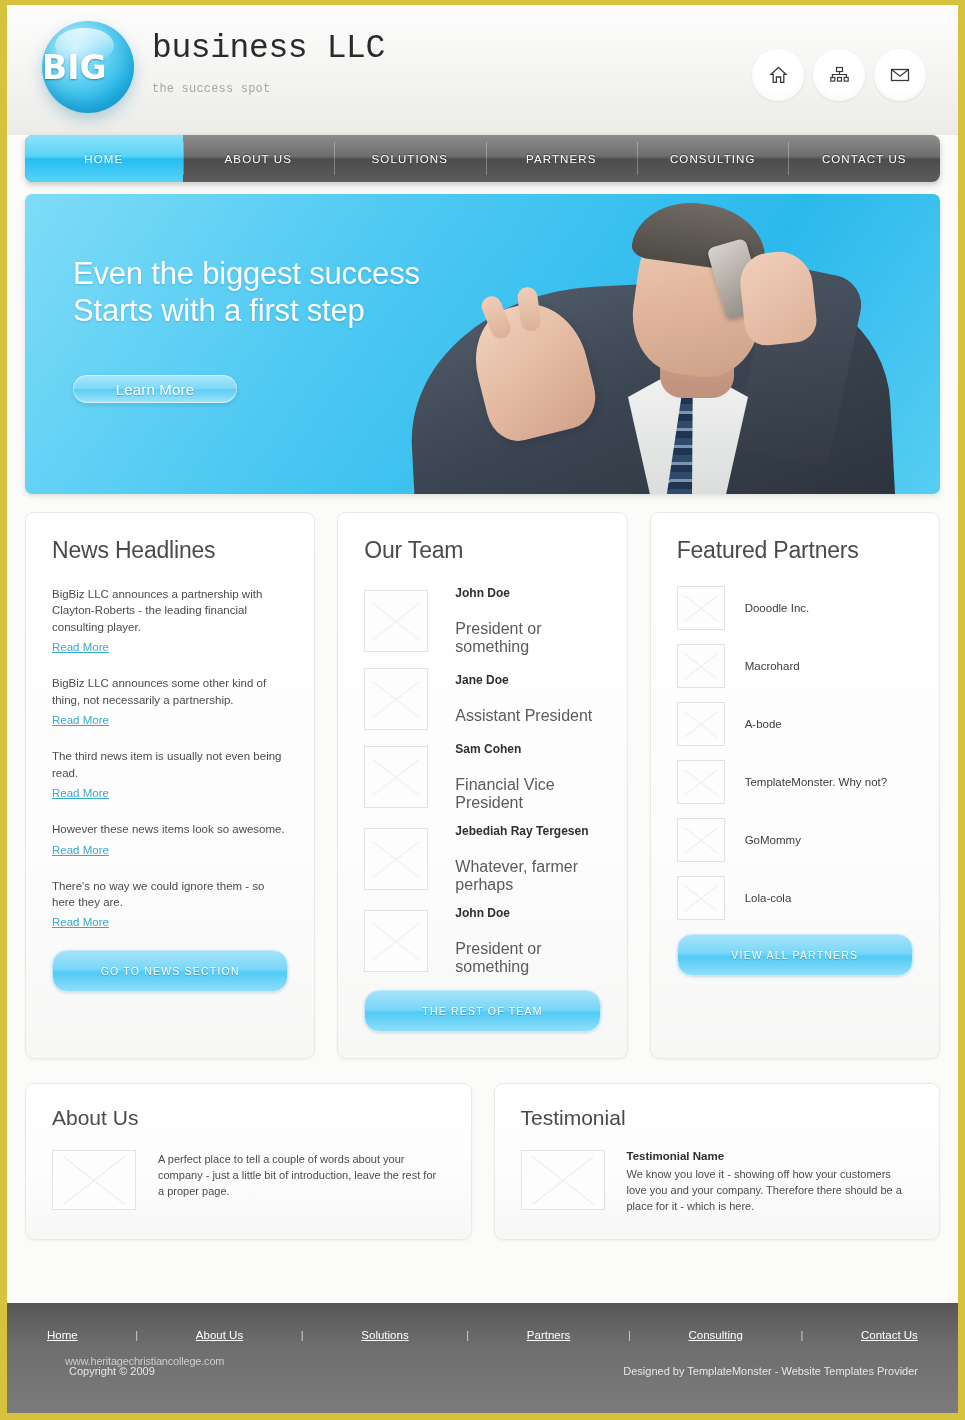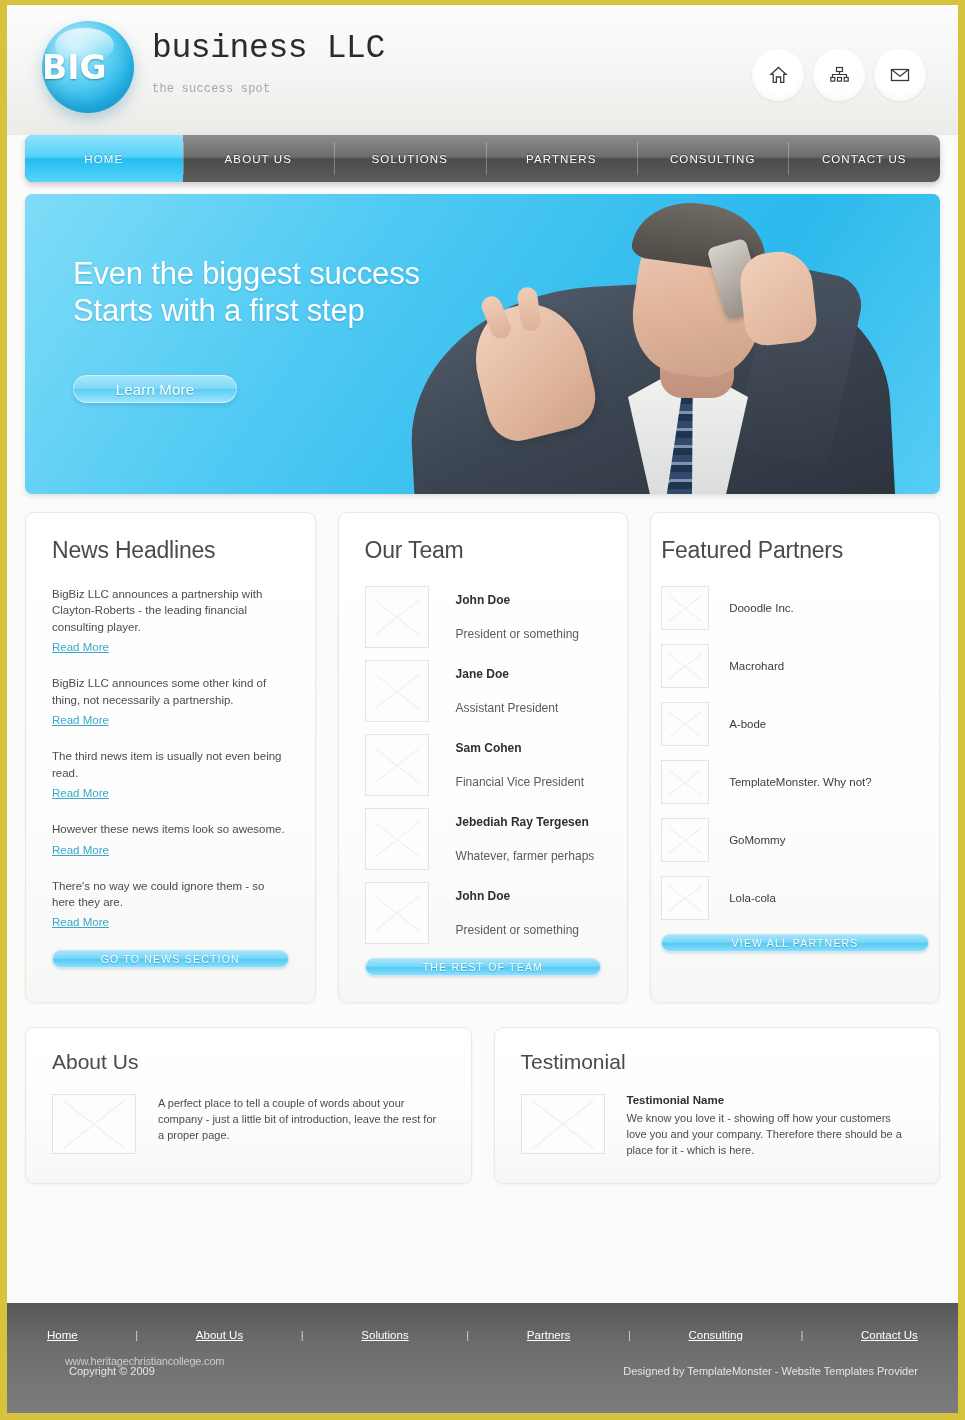--- a/index.html
+++ b/index.html
@@ -181,57 +181,57 @@
 
   
   .cols { display: flex; gap: 22px; margin: 18px 18px 0; }
   .panel {
     background: linear-gradient(180deg, #ffffff 0%, #fdfdfd 60%, #f7f7f6 100%);
     border: 1px solid #e9e9e6; border-radius: 9px;
     box-shadow: 0 1px 3px rgba(0,0,0,.05);
   }
   .col-news  { width: 296px; padding: 24px 26px 26px; }
   .col-team  { width: 296px; padding: 24px 26px 26px; }
-  .col-part  { width: 296px; padding: 24px 10px 26px; }
+  .col-part  { width: 296px; padding: 24px 26px 26px; }
   .panel-h {
     font-size: 23px; color: #4a4a4a; font-weight: 400;
     letter-spacing: -0.2px; margin-bottom: 22px;
   }
   .news-item { margin-bottom: 20px; }
   .news-txt {
     font-size: 11.5px; line-height: 1.43; color: #4c4c4c;
   }
   .read-more {
     display: inline-block; margin-top: 6px;
     font-size: 11.5px; color: #3aa9c9; text-decoration: underline;
     cursor: pointer;
   }
   .btn-pill {
-    margin-top: 14px; width: 100%; height: 18px; border-radius: 15px;
+    margin-top: 14px; width: 100%; height: 42px; border-radius: 15px;
     background: linear-gradient(180deg, #a5e4fa 0%, #78d6f7 46%, #51cbf4 54%, #8fdefa 100%);
     border: 1px solid #bfeafd;
     display: flex; align-items: center; justify-content: center;
     color: #ffffff; font-size: 10.5px; letter-spacing: 1.2px;
     text-shadow: 0 1px 1px rgba(0,90,130,.4);
     box-shadow: 0 1px 3px rgba(0,90,130,.2); cursor: pointer;
   }
   
   .trow { display: flex; align-items: center; margin-bottom: 12px; gap: 9px; }
   .ph {
     border: 1px solid #e3e3e0; background: #fdfdfd; position: relative; flex: none;
   }
   .ph::before, .ph::after {
     content: ""; position: absolute; left: 2px; right: 2px; top: 50%;
     height: 1px; background: #eeeeec;
   }
   .ph::before { transform: rotate(38deg); }
   .ph::after  { transform: rotate(-38deg); }
   .ph-team { width: 64px; height: 62px; margin-right: 18px; }
   .tname { font-size: 12px; font-weight: bold; color: #2f2f2f; }
-  .trole { font-size: 12px; color: #5b5b5b; margin-top: 20px; }
+  .trole { font-size: 16px; color: #5b5b5b; margin-top: 20px; }
   
   .prow { display: flex; align-items: center; margin-bottom: 14px; }
   .ph-part { width: 48px; height: 44px; margin-right: 20px; }
   .pname { font-size: 11.5px; color: #3c3c3c; }
 
   
   .lower { display: flex; gap: 22px; margin: 24px 18px 0; }
   .lower-panel {
     flex: 1; padding: 22px 26px 24px;
     background: linear-gradient(180deg, #ffffff 0%, #fdfdfd 55%, #f7f7f6 100%);

